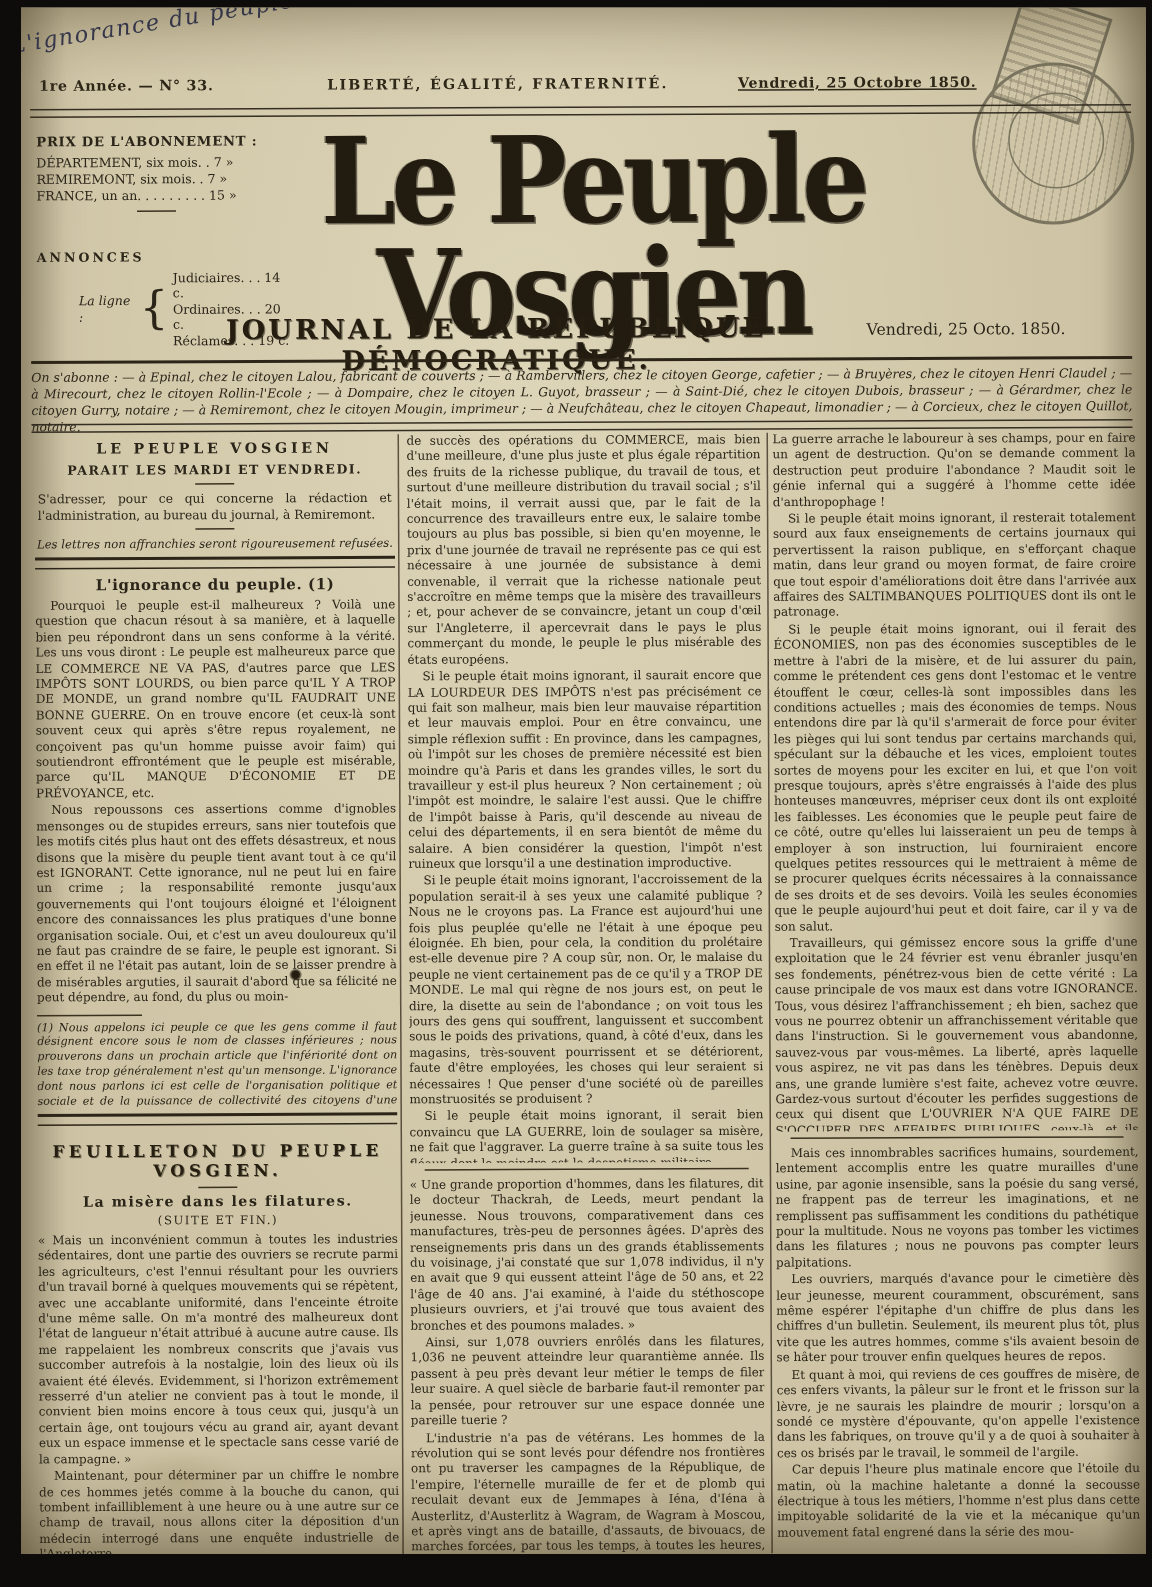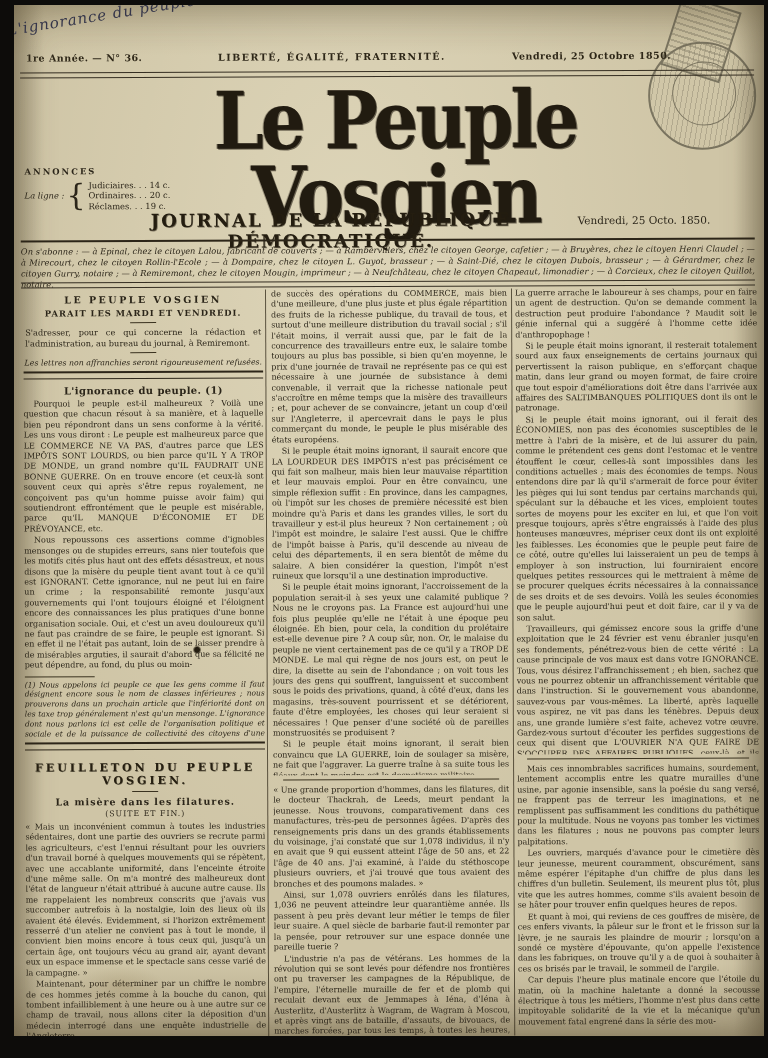--- a/index.html
+++ b/index.html
@@ -29,28 +29,28 @@
 
   
   .annotation{
     position:absolute;left:-6px;top:0px;
     font-style:italic;font-size:15px;color:#35364a;
     transform:rotate(-9deg);letter-spacing:1px;white-space:nowrap;
   }
   .hdr{position:absolute;top:46px;font-size:9.5px;letter-spacing:0.5px;font-weight:bold;color:#2e2718;}
   .hdr-issue{left:14px;}
   .hdr-motto{left:205px;width:230px;text-align:center;letter-spacing:1.5px;}
-  .hdr-date{left:500px;}
+  .hdr-date{left:480px;text-decoration:underline;}
 
   .pricing{position:absolute;left:12px;top:84px;width:160px;font-size:8.4px;line-height:11px;}
   .pricing .p-title{font-weight:bold;letter-spacing:0.5px;font-size:8.8px;margin-bottom:2px;}
   .annonces{position:absolute;left:12px;top:160px;width:170px;font-size:8.4px;line-height:10.5px;}
   .annonces .a-title{font-weight:bold;letter-spacing:2px;text-align:left;width:120px;margin-bottom:3px;}
   .ligne-row{display:flex;align-items:center;}
-  .ligne-label{font-style:italic;margin-right:2px;}
+  .ligne-label{font-style:italic;margin-right:2px;margin-left:28px;}
   .brace{font-size:30px;font-weight:normal;line-height:30px;margin-right:3px;color:#2b2519;}
 
   .masthead{
     position:absolute;left:138px;top:86px;width:490px;text-align:center;
     font-size:71px;font-weight:bold;line-height:0.95;letter-spacing:-3px;
     color:#211b10;
     text-shadow:1px 1px 0 rgba(33,27,16,0.6), -1px 0 0 rgba(33,27,16,0.35);
     transform:scaleY(1.12);
   }
   .subtitle-row{position:absolute;top:204px;left:0;width:100%;height:26px;}
@@ -120,26 +120,33 @@
  <div class="tilt">
 
   <div class="annotation">L'ignorance du peuple</div>
 
   <div class="stamp">
     <div class="box"></div>
     <div class="c1"></div>
     <div class="c2"></div>
   </div>
 
-  <div class="hdr hdr-issue">1re Année. — N° 36.</div>
+  <div class="hdr hdr-issue">1re Année. — N° 33.</div>
   <div class="hdr hdr-motto">LIBERTÉ, ÉGALITÉ, FRATERNITÉ.</div>
   <div class="hdr hdr-date">Vendredi, 25 Octobre 1850.</div>
 
   <div class="rule-double" style="top:66px;left:8px;width:734px;"></div>
 
+  <div class="pricing">
+    <div class="p-title">PRIX DE L'ABONNEMENT :</div>
+    <div>DÉPARTEMENT, six mois. .  7  »</div>
+    <div>REMIREMONT, six mois. .  7  »</div>
+    <div>FRANCE, un an. . . . . . . . .  15  »</div>
+    <div class="mini-rule"></div>
+  </div>
 
   <div class="masthead">Le Peuple Vosgien</div>
 
   <div class="annonces">
     <div class="a-title">ANNONCES</div>
     <div class="ligne-row">
       <span class="ligne-label">La ligne :</span>
       <span class="brace">{</span>
       <span>
         <div>Judiciaires. . . 14 c.</div>

